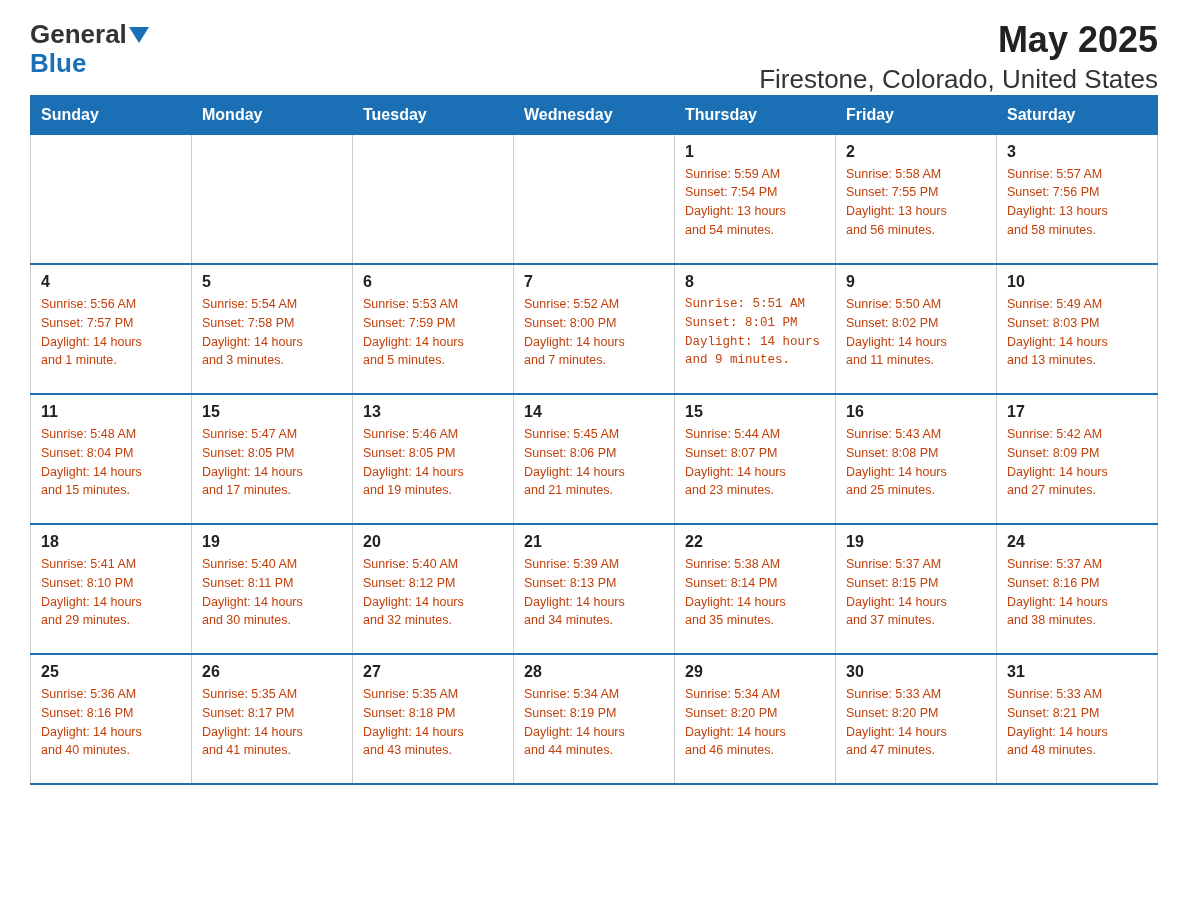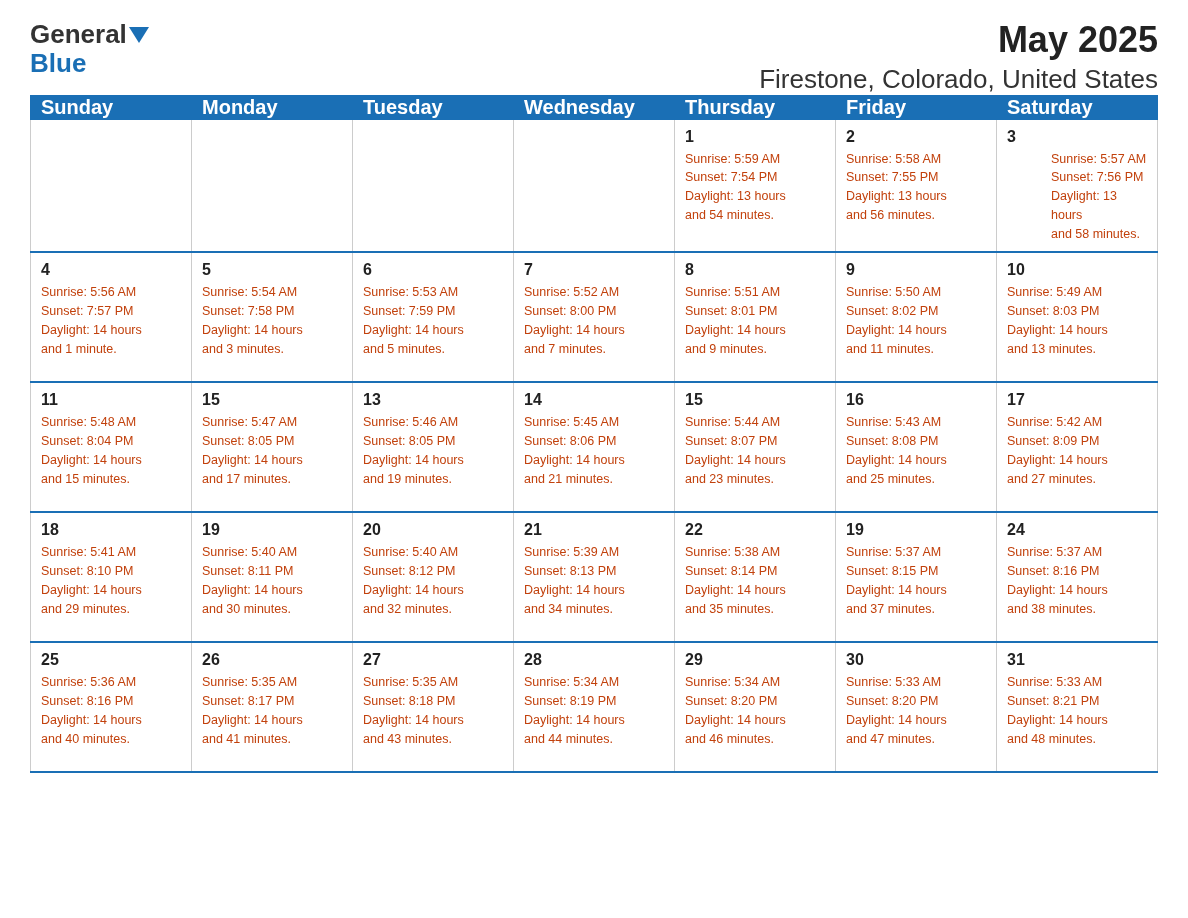--- a/index.html
+++ b/index.html
@@ -37,23 +37,23 @@
       margin-top: 4px;
     }
     table {
       width: 100%;
       border-collapse: collapse;
       table-layout: fixed;
     }
     thead tr th {
       background-color: #1a6fb5;
       color: #fff;
-      font-size: 20px;
+      font-size: 16px;
       font-weight: bold;
-      padding: 0 10px;
+      padding: 10px 10px;
       text-align: left;
       border: 1px solid #1a6fb5;
     }
     tbody tr {
       border-bottom: 2px solid #1a6fb5;
     }
     tbody tr td {
       vertical-align: top;
       padding: 8px 10px;
       border-right: 1px solid #ccc;
@@ -125,21 +125,21 @@
         </td>
         <td>
           <span class="day-number">2</span>
           <div class="day-info" style="white-space: pre-line;">Sunrise: 5:58 AM
 Sunset: 7:55 PM
 Daylight: 13 hours
 and 56 minutes.</div>
         </td>
         <td>
           <span class="day-number">3</span>
-          <div class="day-info" style="white-space: pre-line; margin-left: 44px;">Sunrise: 5:57 AM
+          <div class="day-info" style="white-space: pre-line;">Sunrise: 5:57 AM
 Sunset: 7:56 PM
 Daylight: 13 hours
 and 58 minutes.</div>
         </td>
       </tr>
       <tr>
         <td>
           <span class="day-number">4</span>
           <div class="day-info" style="white-space: pre-line;">Sunrise: 5:56 AM
 Sunset: 7:57 PM
@@ -162,21 +162,21 @@
         </td>
         <td>
           <span class="day-number">7</span>
           <div class="day-info" style="white-space: pre-line;">Sunrise: 5:52 AM
 Sunset: 8:00 PM
 Daylight: 14 hours
 and 7 minutes.</div>
         </td>
         <td>
           <span class="day-number">8</span>
-          <div class="day-info" style="white-space: pre-line;">Sunrise: 5:51 AM
+          <div class="day-info" style="white-space: pre-line; font-family: Liberation Mono, monospace;">Sunrise: 5:51 AM
 Sunset: 8:01 PM
 Daylight: 14 hours
 and 9 minutes.</div>
         </td>
         <td>
           <span class="day-number">9</span>
           <div class="day-info" style="white-space: pre-line;">Sunrise: 5:50 AM
 Sunset: 8:02 PM
 Daylight: 14 hours
 and 11 minutes.</div>

